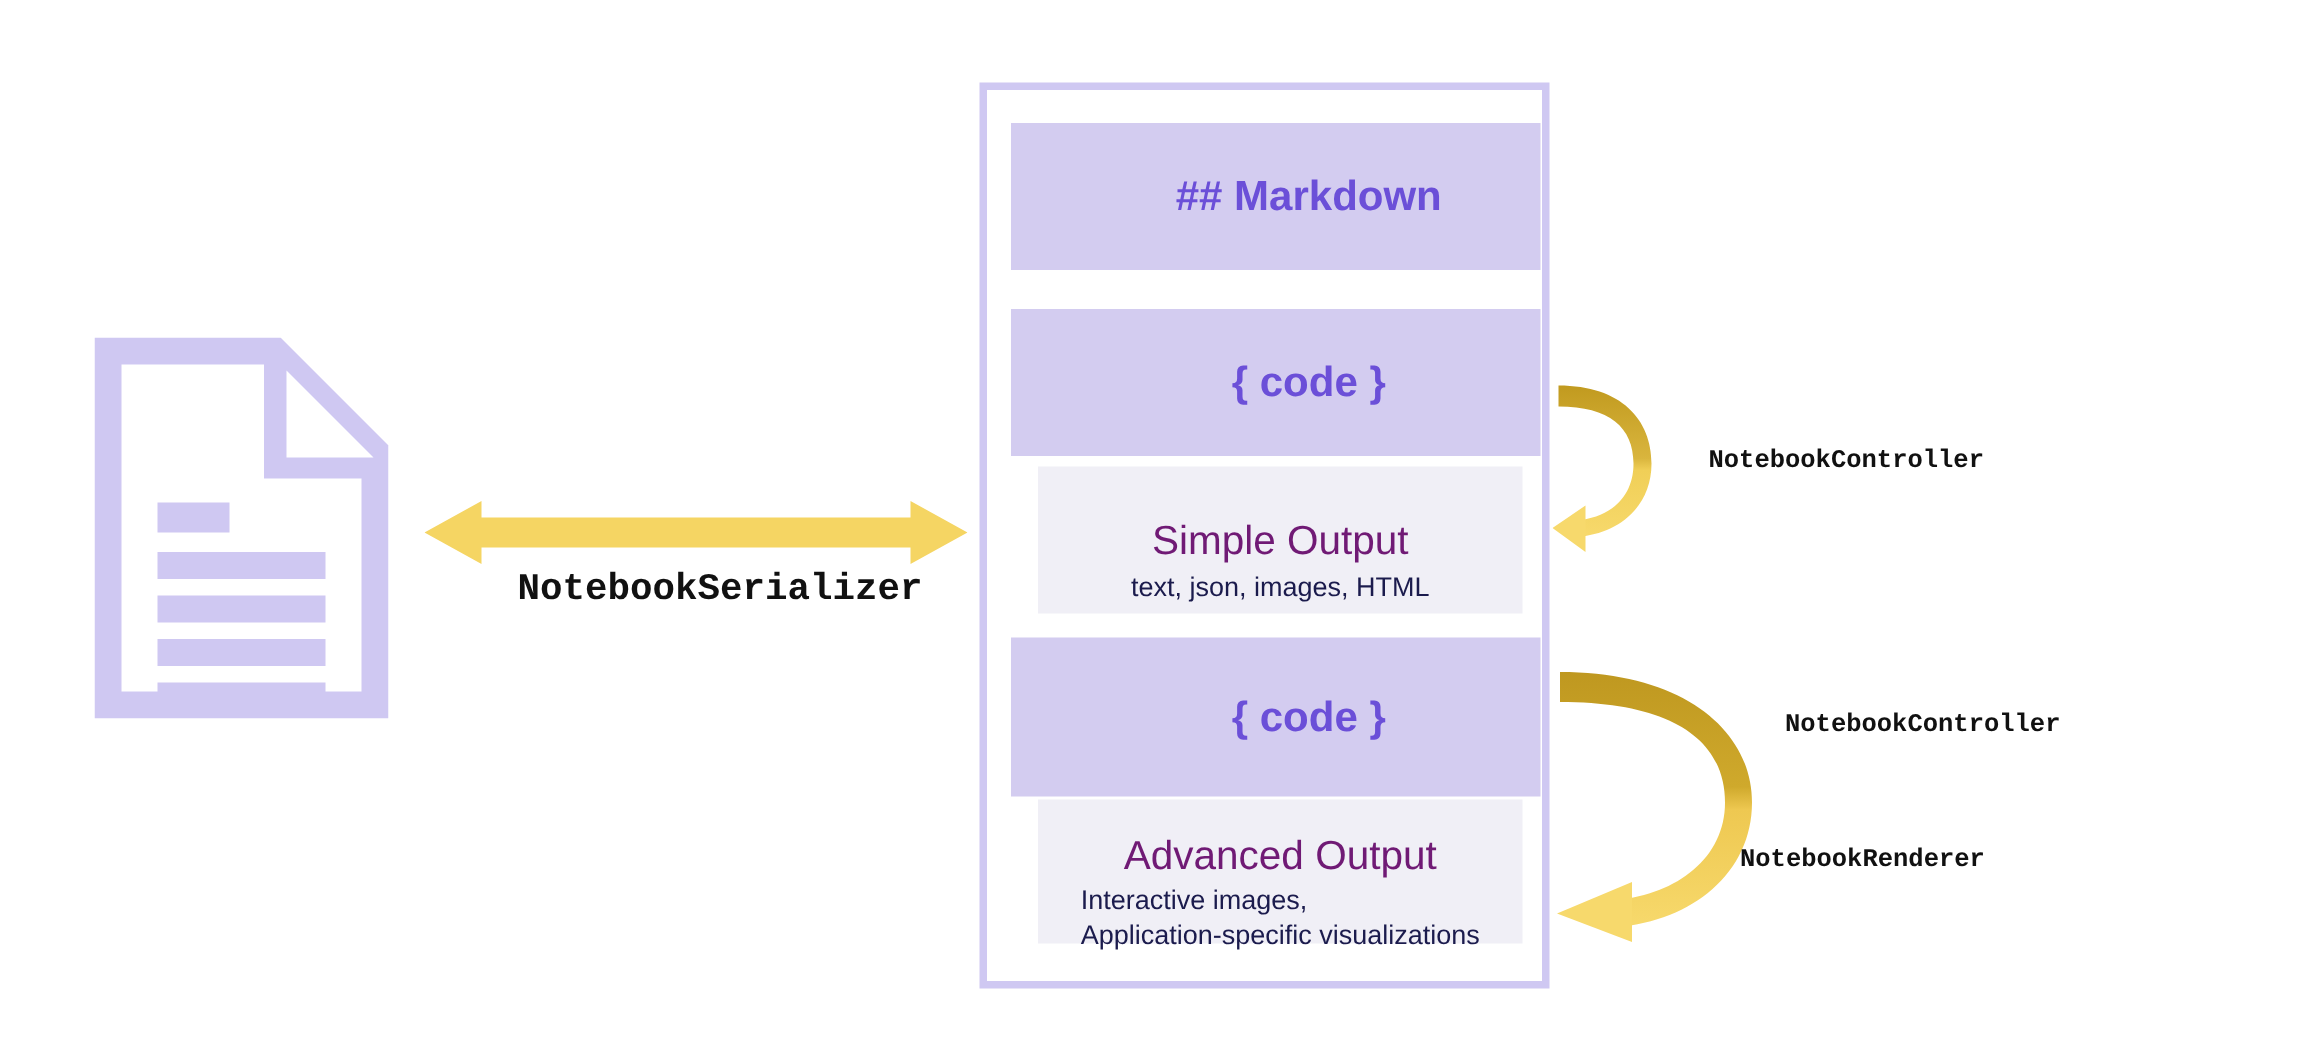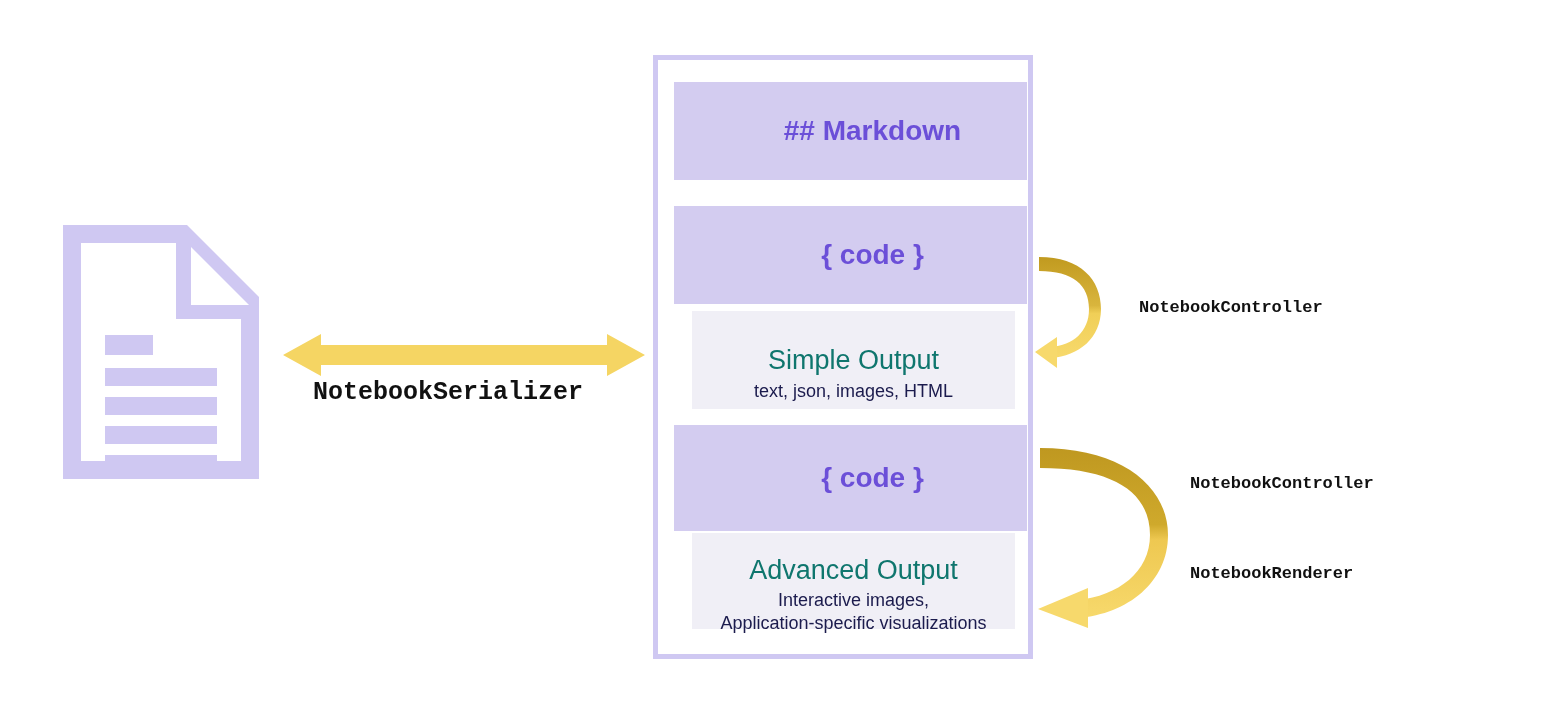--- a/index.html
+++ b/index.html
@@ -34,21 +34,21 @@
   
   .serializer-arrow {
     position: absolute;
     left: 283px;
     top: 332px;
     width: 362px;
     height: 46px;
   }
   .serializer-label {
     position: absolute;
-    left: 267px;
+    left: 299px;
     top: 378px;
     width: 362px;
     text-align: center;
     font-family: "Liberation Mono", "DejaVu Sans Mono", monospace;
     font-weight: bold;
     font-size: 25px;
     color: #111111;
     letter-spacing: 0px;
     white-space: nowrap;
   }
@@ -97,32 +97,31 @@
     font-weight: bold;
     font-size: 28px;
     color: #6b4fd8;
     white-space: nowrap;
   }
 
   .out-title {
     font-family: "Liberation Sans", sans-serif;
     font-weight: normal;
     font-size: 27px;
-    color: #0f766e;
+    color: #701a75;
     white-space: nowrap;
     line-height: 1.1;
     margin-bottom: 4px;
     margin-top: 28px;
   }
   .out-sub {
     font-family: "Liberation Sans", sans-serif;
     font-weight: normal;
     font-size: 18px;
     color: #1b1b4d;
-    text-align: center;
     line-height: 1.25;
     white-space: pre-line;
   }
 
   
   .curve-arrow-1 {
     position: absolute;
     left: 1035px;
     top: 252px;
     width: 80px;
@@ -140,21 +139,21 @@
   .mono-label {
     position: absolute;
     font-family: "Liberation Mono", "DejaVu Sans Mono", monospace;
     font-weight: bold;
     font-size: 17px;
     color: #111111;
     white-space: nowrap;
   }
   .label-ctrl-1 { left: 1139px; top: 298px; }
   .label-ctrl-2 { left: 1190px; top: 474px; }
-  .label-rend   { left: 1190px; top: 564px; }
+  .label-rend   { left: 1160px; top: 564px; }
 </style>
 </head>
 <body>
 
 <div class="stage">
 
   <div class="doc-icon">
     <svg viewBox="0 0 196 254" width="196" height="254" xmlns="http://www.w3.org/2000/svg">
       <path d="M0,0 L124,0 L196,72 L196,254 L0,254 Z" fill="#cfc8f2"></path>
       <path d="M18,18 L113,18 L113,94 L178,94 L178,236 L18,236 Z" fill="#ffffff"></path>

